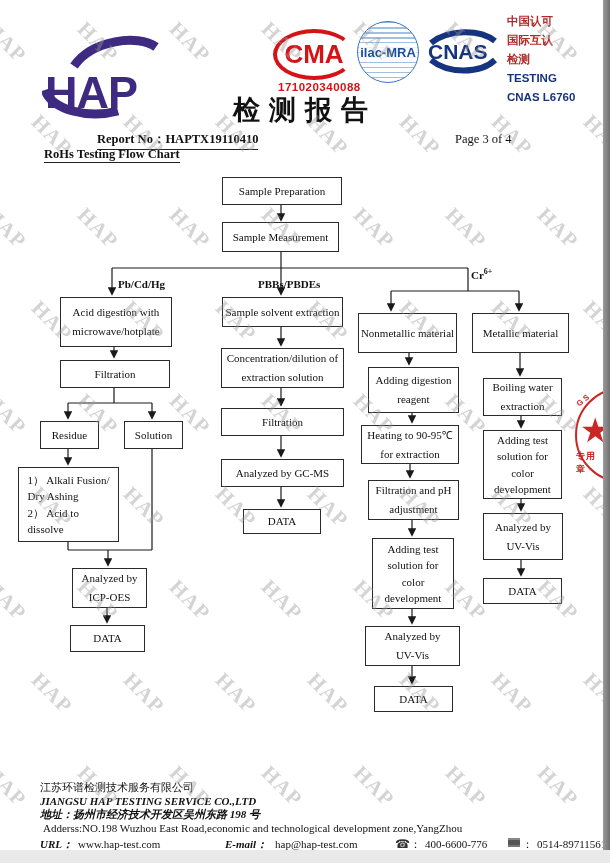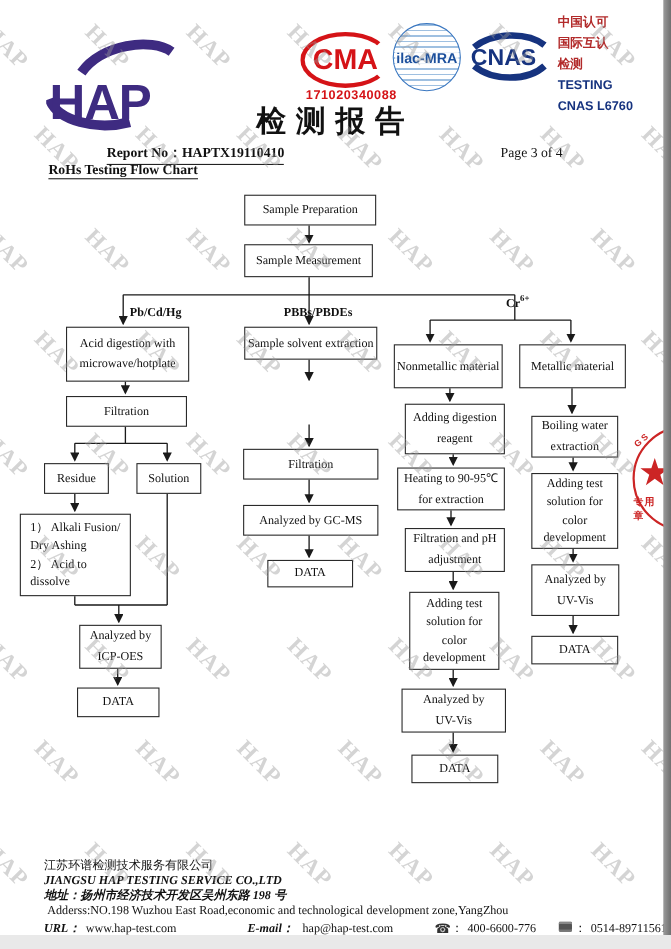--- a/index.html
+++ b/index.html
@@ -147,21 +147,21 @@
       <line x1="412" y1="664" x2="412" y2="683"></line>
       <line x1="520" y1="351" x2="520" y2="375"></line>
       <line x1="521" y1="414" x2="521" y2="427"></line>
       <line x1="521" y1="497" x2="521" y2="510"></line>
       <line x1="521" y1="558" x2="521" y2="575"></line>
     </g>
   </svg>
 
   <span class="blabel" style="left:118px;top:278px;">Pb/Cd/Hg</span>
   <span class="blabel" style="left:258px;top:278px;">PBBs/PBDEs</span>
-  <span class="blabel" style="left:460px;top:267px;"><span>Cr</span><sup>6+</sup></span>
+  <span class="blabel" style="left:471px;top:267px;"><span>Cr</span><sup>6+</sup></span>
 
   <div class="fbox" style="left:222px;top:177px;width:118px;height:26px">
       <span class="ftxt">Sample Preparation</span>
     </div>
   <div class="fbox" style="left:222px;top:222px;width:115px;height:28px">
       <span class="ftxt">Sample Measurement</span>
     </div>
 
   <div class="fbox" style="left:60px;top:297px;width:110px;height:48px">
       <span class="ftxt">Acid digestion with
@@ -185,20 +185,24 @@
   <div class="fbox" style="left:72px;top:568px;width:73px;height:38px">
       <span class="ftxt">Analyzed by
 ICP-OES</span>
     </div>
   <div class="fbox" style="left:70px;top:625px;width:73px;height:25px">
       <span class="ftxt">DATA</span>
     </div>
 
   <div class="fbox" style="left:222px;top:297px;width:119px;height:28px">
       <span class="ftxt">Sample solvent extraction</span>
+    </div>
+  <div class="fbox" style="left:221px;top:348px;width:121px;height:38px">
+      <span class="ftxt">Concentration/dilution of
+extraction solution</span>
     </div>
   <div class="fbox" style="left:221px;top:408px;width:121px;height:26px">
       <span class="ftxt">Filtration</span>
     </div>
   <div class="fbox" style="left:221px;top:459px;width:121px;height:26px">
       <span class="ftxt">Analyzed by GC-MS</span>
     </div>
   <div class="fbox" style="left:243px;top:509px;width:76px;height:23px">
       <span class="ftxt">DATA</span>
     </div>

